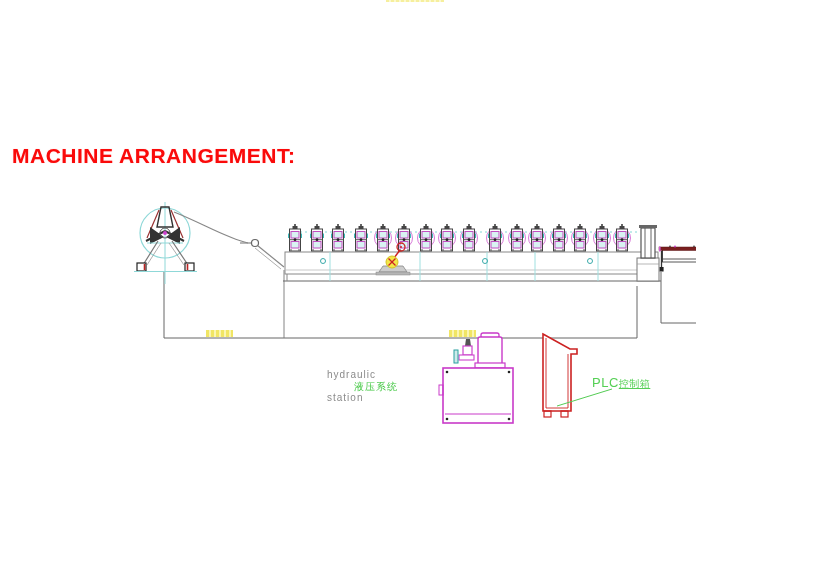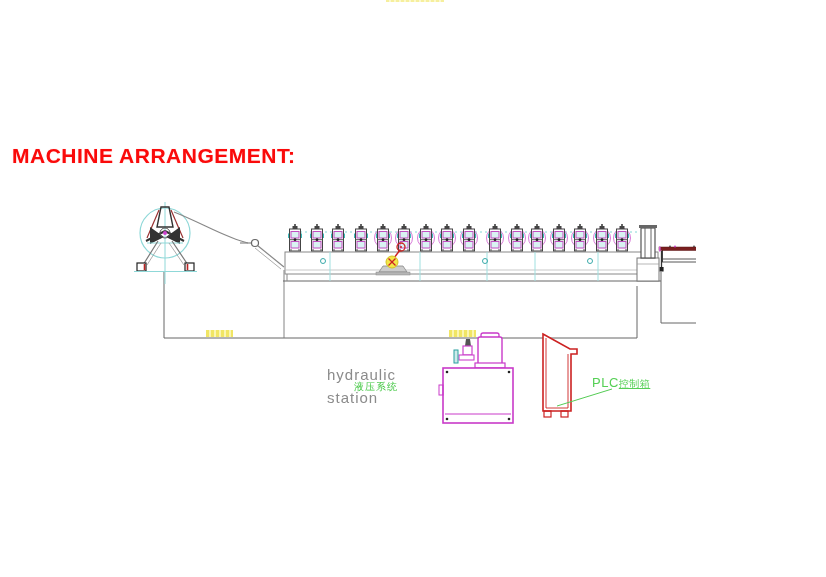--- a/index.html
+++ b/index.html
@@ -17,21 +17,21 @@
     font-weight:bold;
     letter-spacing:.5px;
     color:#fa0a0a;
     text-shadow:0 0 1px rgba(255,120,120,.55);
     white-space:nowrap;
   }
   .diagram-svg{position:absolute;left:0;top:0;}
   .lbl{position:absolute;white-space:nowrap;}
   .lbl-hydraulic{
     left:327px;top:363px;
-    font-size:15px;color:#8b8b8b;
+    font-size:10px;color:#8b8b8b;
     letter-spacing:1px;line-height:23px;
   }
   .lbl-hydraulic-cn{
     left:354px;top:380px;
     font-size:10px;color:#46c846;
     letter-spacing:1px;
   }
   .lbl-plc{
     left:592px;top:375px;
     font-size:13px;color:#55d055;

